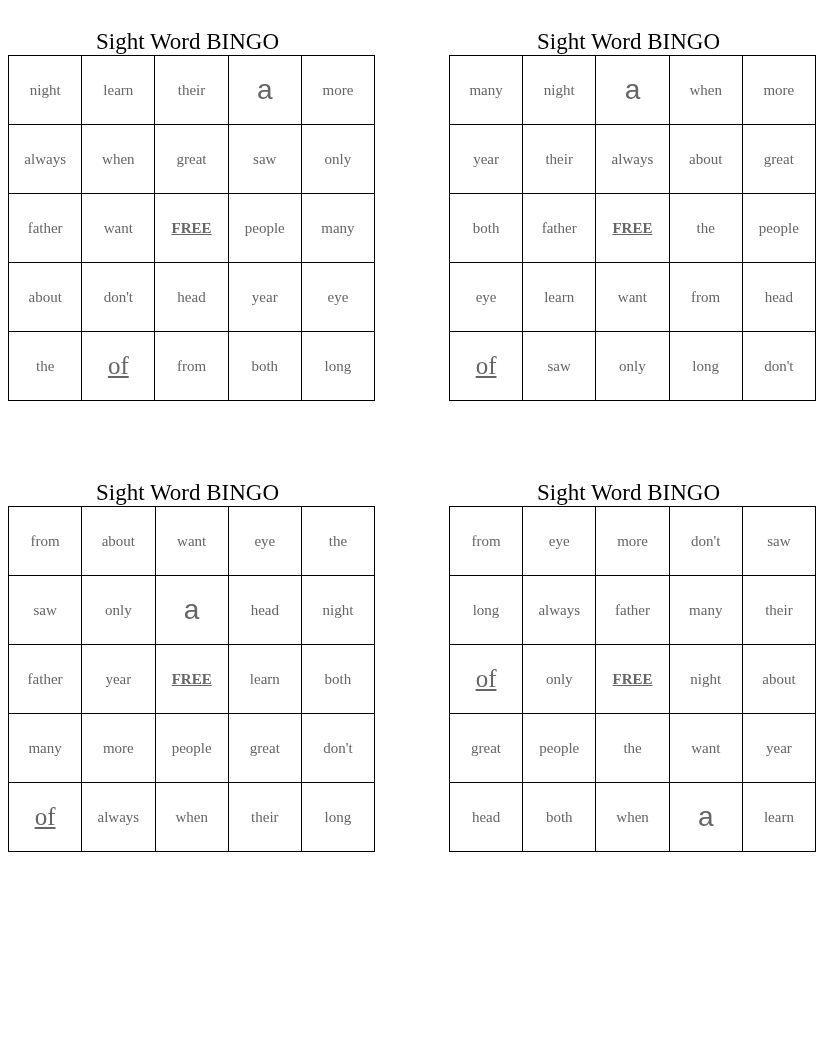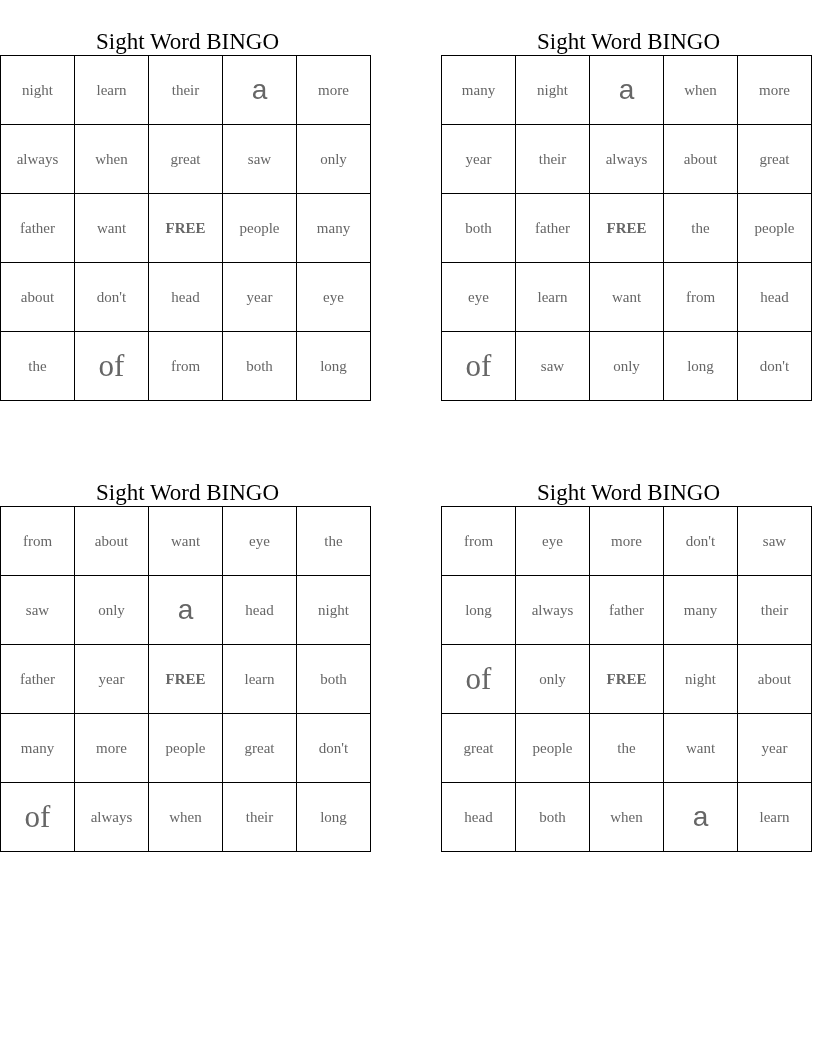--- a/index.html
+++ b/index.html
@@ -1,23 +1,23 @@
 <!DOCTYPE html>
 <html><head>
   <meta charset="utf-8">
   <style>
     html, body { margin: 0; padding: 0; background: #ffffff; }
     body { width: 816px; height: 1056px; position: relative; overflow: hidden; font-family: "Liberation Serif", "DejaVu Serif", serif; }
     .card { position: absolute; width: 375px; }
     .card-title { position: absolute; left: 0; width: 375px; top: 12px; text-align: center; font-size: 23px; color: #000; line-height: 28px; margin-top: 16px; }
-    .grid { position: absolute; top: 55px; left: 0; border-collapse: collapse; table-layout: fixed; }
+    .grid { position: absolute; top: 55px; left: 8px; border-collapse: collapse; table-layout: fixed; }
     .grid td { width: 73px; height: 68px; border: 1px solid #000; text-align: center; vertical-align: middle; color: #666; font-size: 15px; padding: 0; }
-    .grid td.big { font-size: 31px; }
+    .grid td.big { font-size: 25px; text-decoration: underline; }
     .grid td.big-sans { font-family: "Liberation Sans", "DejaVu Sans", sans-serif; font-size: 28px; }
-    .grid td.free { font-weight: bold; }
+    .grid td.free { font-weight: bold; text-decoration: underline; }
   </style>
 </head>
 <body>
 
 <div class="card" style="left:0px; top:0px;">
   <div class="card-title">Sight Word BINGO</div>
   <table class="grid">
     <tbody>
         <tr>
       <td>night</td>

